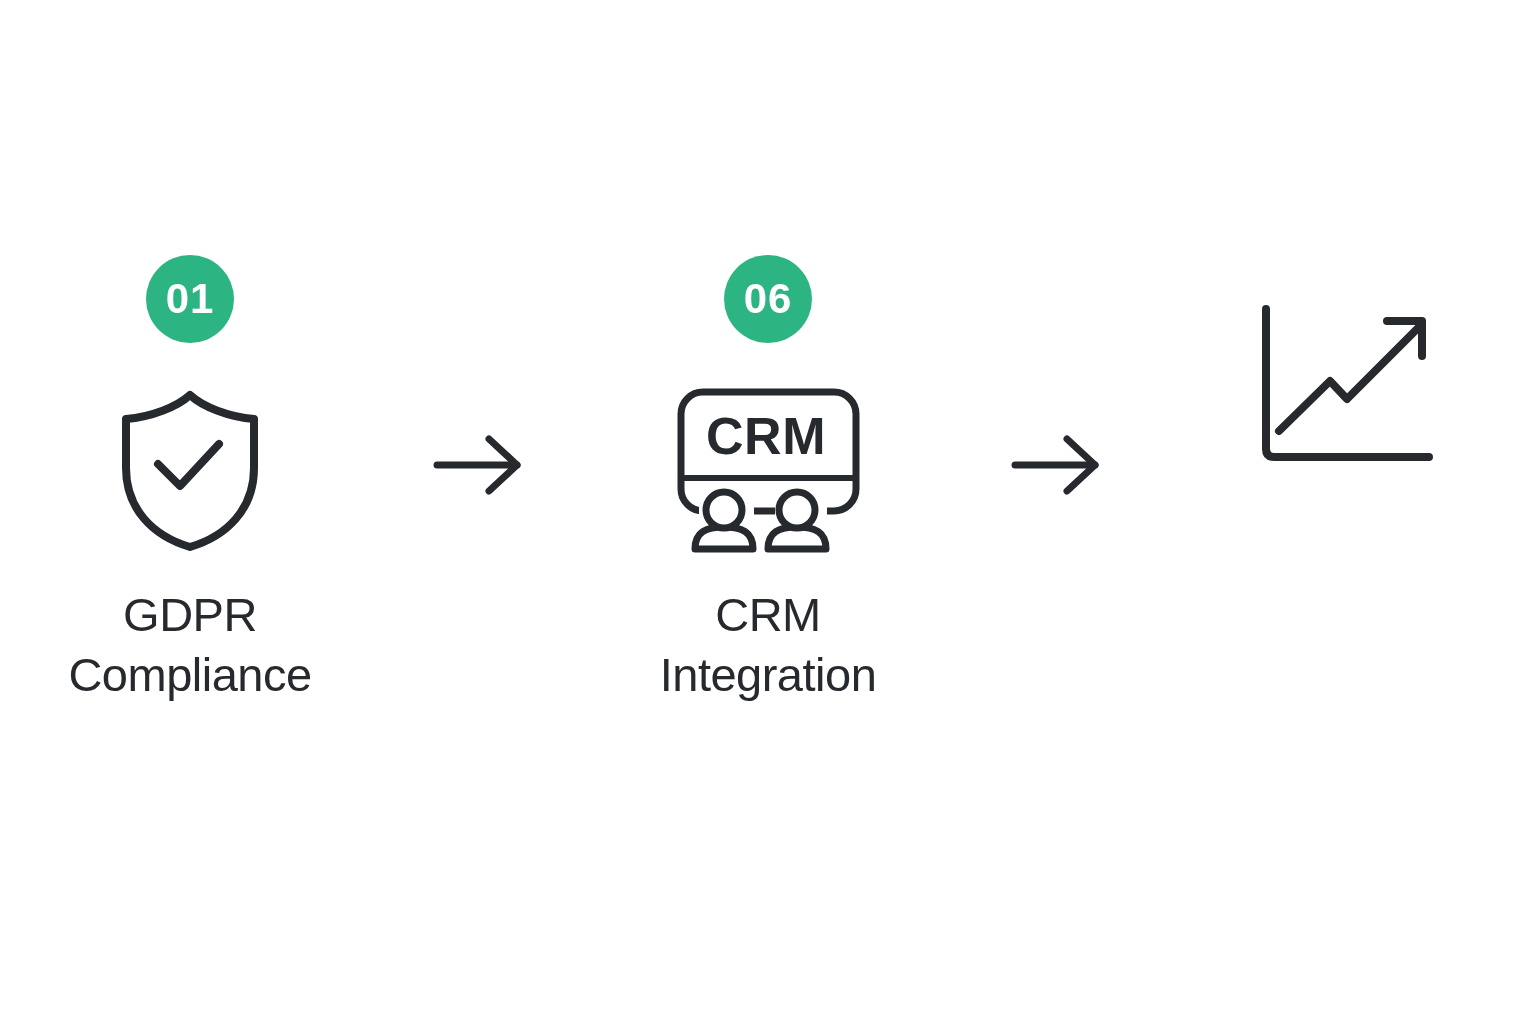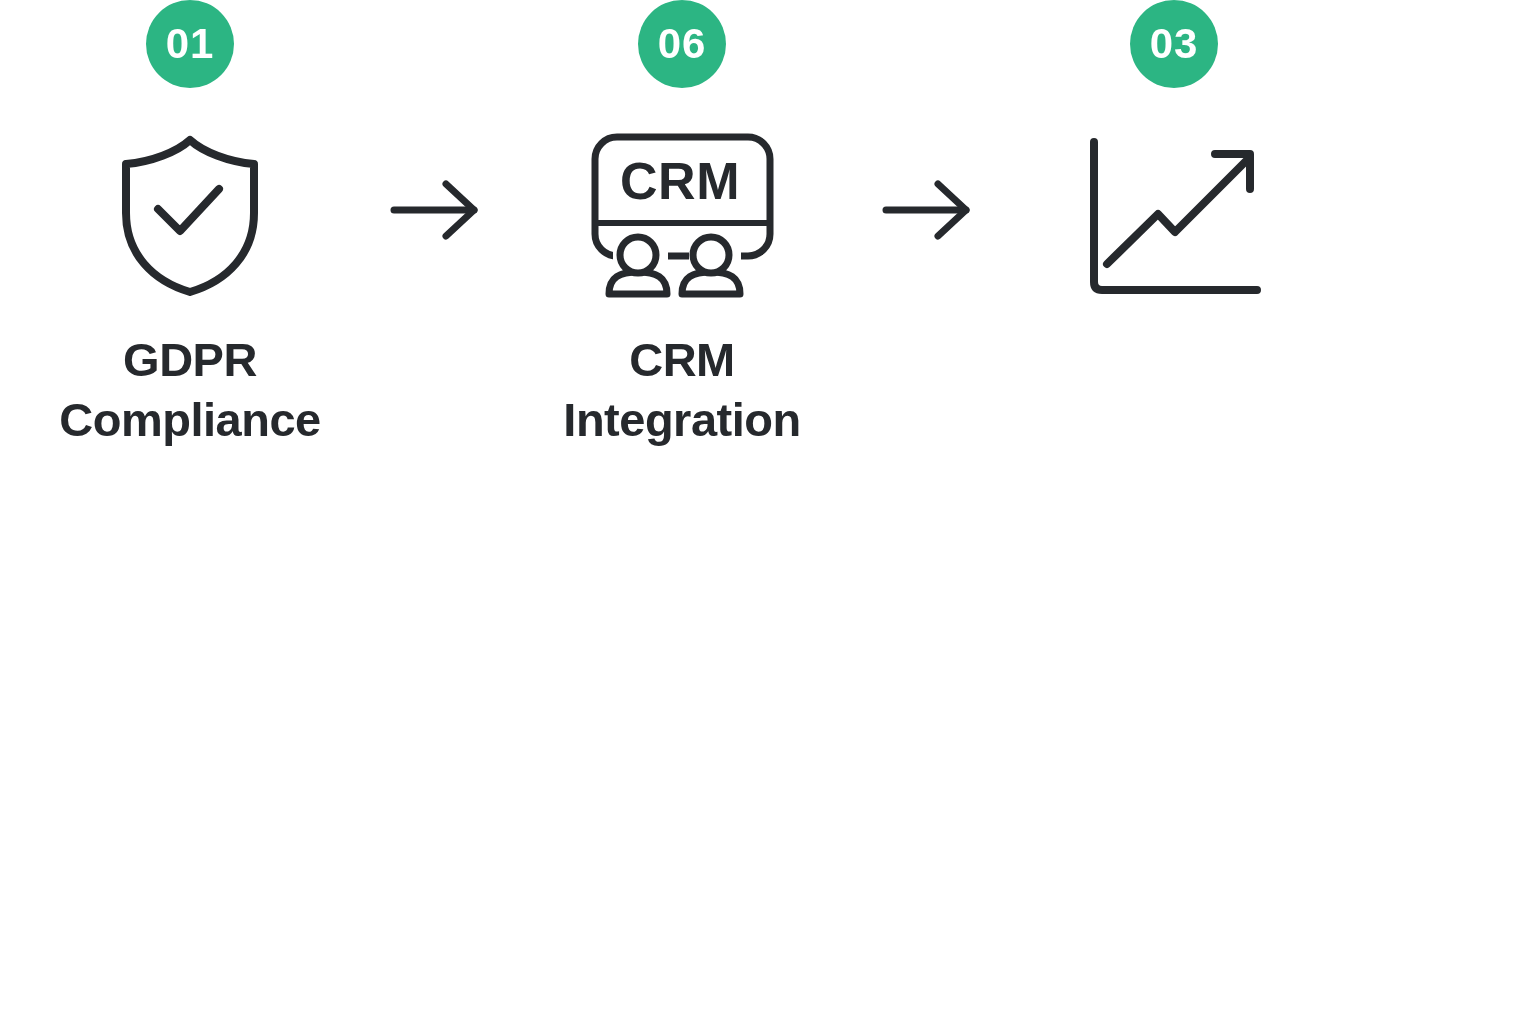--- a/index.html
+++ b/index.html
@@ -13,22 +13,23 @@
     background: var(--bg, #ffffff);
     font-family: "Liberation Sans", "DejaVu Sans", sans-serif;
   }
   .canvas {
     width: 1536px;
     height: 1024px;
     position: relative;
   }
   .flow {
     display: flex;
-    justify-content: flex-start;
+    justify-content: space-between;
     align-items: flex-start;
+    padding-top: 255px;
   }
   .step {
     width: 380px;
     display: flex;
     flex-direction: column;
     align-items: center;
   }
   .badge {
     width: 88px;
     height: 88px;
@@ -46,21 +47,21 @@
     height: 172px;
     margin-top: 42px;
     display: flex;
     align-items: center;
     justify-content: center;
     color: var(--ink, #26292d);
   }
   .label {
     margin-top: 28px;
     font-size: 47px;
-    font-weight: 700;
+    font-weight: 400;
     color: var(--ink, #26292d);
     text-align: center;
     line-height: 1.28;
     white-space: pre-line;
     letter-spacing: -0.5px;
   }
   .connector {
     width: 92px;
     margin: 180px 10px 0 10px;
     color: var(--ink, #26292d);
@@ -144,23 +145,20 @@
     </div>
 
     <div class="connector">
       <svg width="92" height="60" viewBox="0 0 92 60">
         <path class="stroke" stroke-width="7" d="M4 30 L84 30"></path>
         <path class="stroke" stroke-width="7" d="M56 4 L84 30 L56 56"></path>
       </svg>
     </div>
 
     <div class="step">
-      <div class="badge">
-        <span>03</span>
-      </div>
       <div class="icon-box">
         <svg width="178" height="158" viewBox="0 0 178 158">
           <path class="stroke" stroke-width="8" d="M9 5 L9 145 Q9 153 17 153 L172 153"></path>
           <path class="stroke" stroke-width="8" d="M22 127 L73 77 L90 95 L161 24"></path>
           <path class="stroke" stroke-width="8" d="M130 17 L165 17 L165 52"></path>
         </svg>
       </div>
     </div>
 
   </div>

